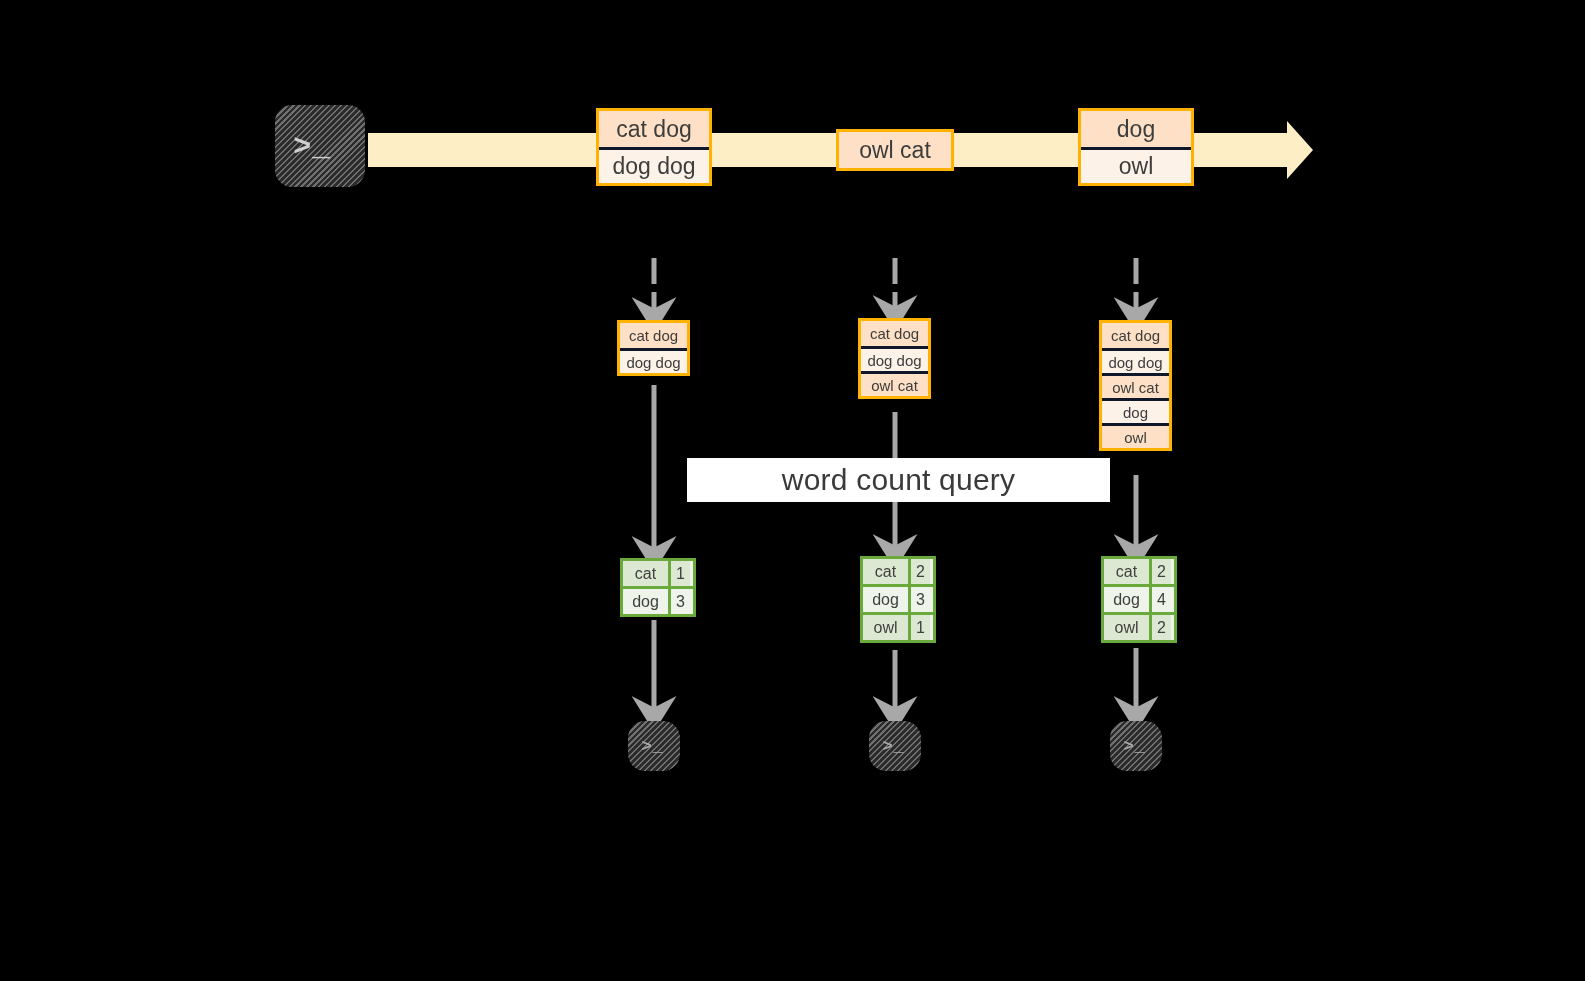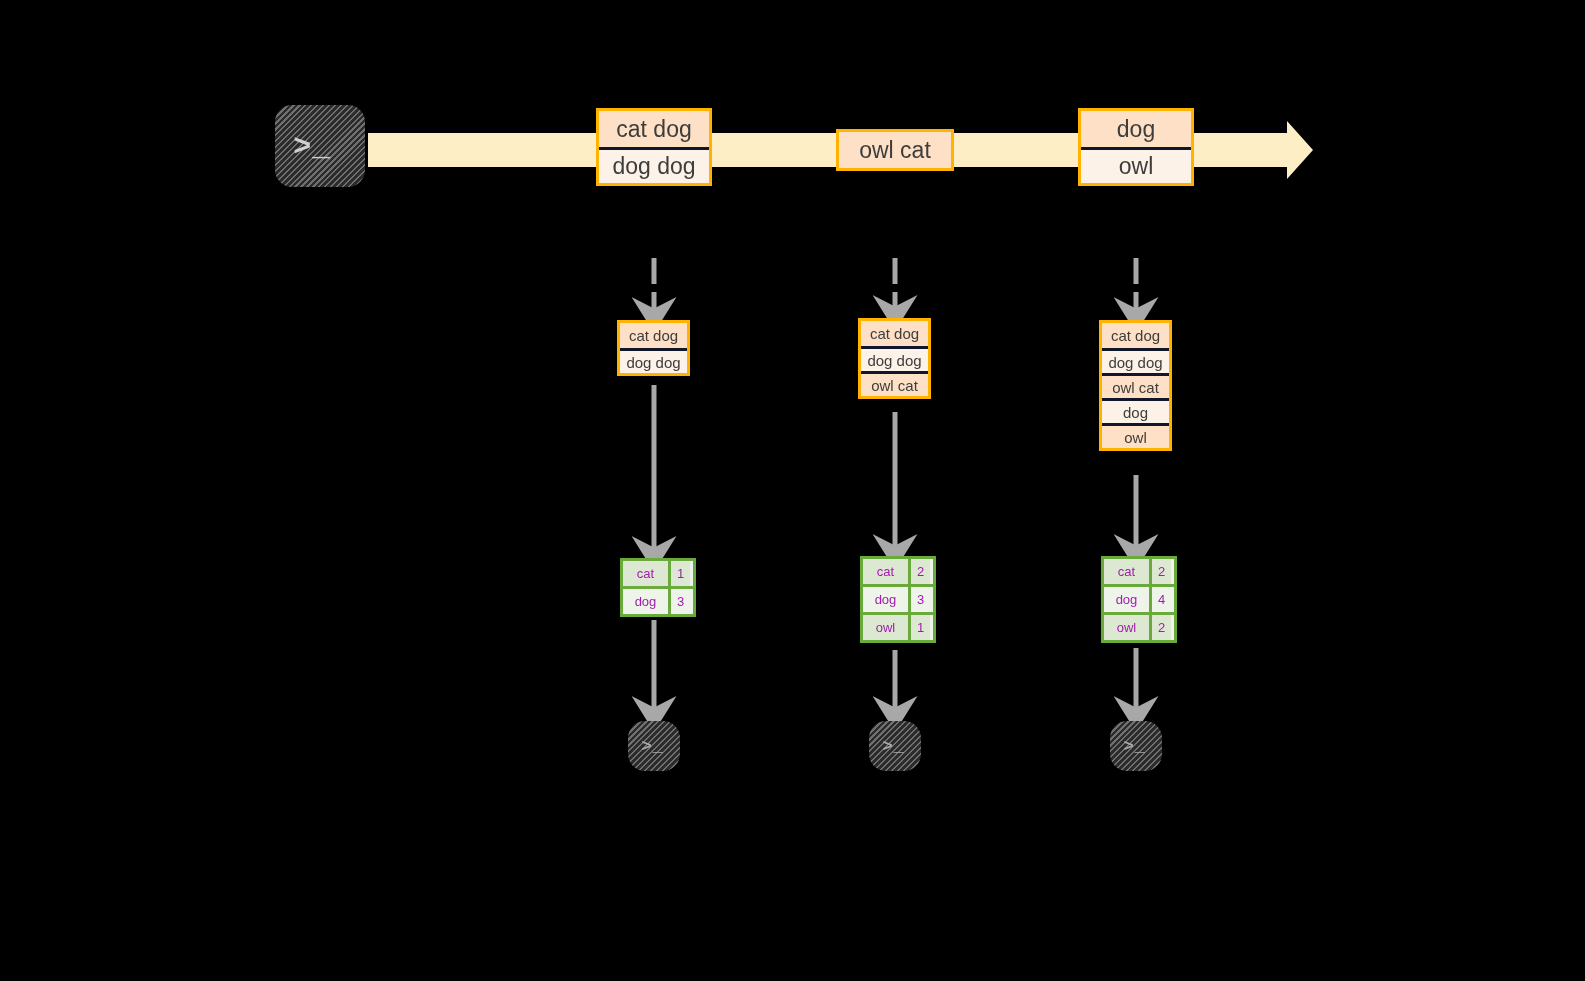--- a/index.html
+++ b/index.html
@@ -98,22 +98,22 @@
   .res .row {
     display: flex;
     height: 25px;
   }
   .res .row + .row { border-top: 3px solid #6aaa3c; }
   .res .row .k, .res .row .v {
     box-sizing: border-box;
     display: flex;
     align-items: center;
     justify-content: center;
-    font-size: 13px;
-    color: #a21caf;
+    font-size: 16px;
+    color: #404040;
   }
   .res .row .k { width: 45px; }
   .res .row .v { width: 22px; border-left: 3px solid #6aaa3c; }
   .res .row.shade .k, .res .row.shade .v { background: #dde8d2; }
   .res .row.plain .k, .res .row.plain .v { background: #eff4ea; }
 
   
   .queryband {
     position: absolute;
     background: #ffffff;
@@ -187,20 +187,23 @@
   </div>
 
   <div class="rec mini" style="left:1099px; top:320px; width:73px; z-index:5">
     <div class="cell shade">cat dog</div>
     <div class="cell plain">dog dog</div>
     <div class="cell shade">owl cat</div>
     <div class="cell plain">dog</div>
     <div class="cell shade">owl</div>
   </div>
 
+  <div class="queryband" style="left:687px; top:458px; width:423px; height:44px; z-index:6">
+    <span>word count query</span>
+  </div>
 
   <div class="res" style="left:620px; top:558px; width:76px; z-index:5">
     <div class="row shade">
       <div class="k">cat</div>
       <div class="v">1</div>
     </div>
     <div class="row plain">
       <div class="k">dog</div>
       <div class="v">3</div>
     </div>

